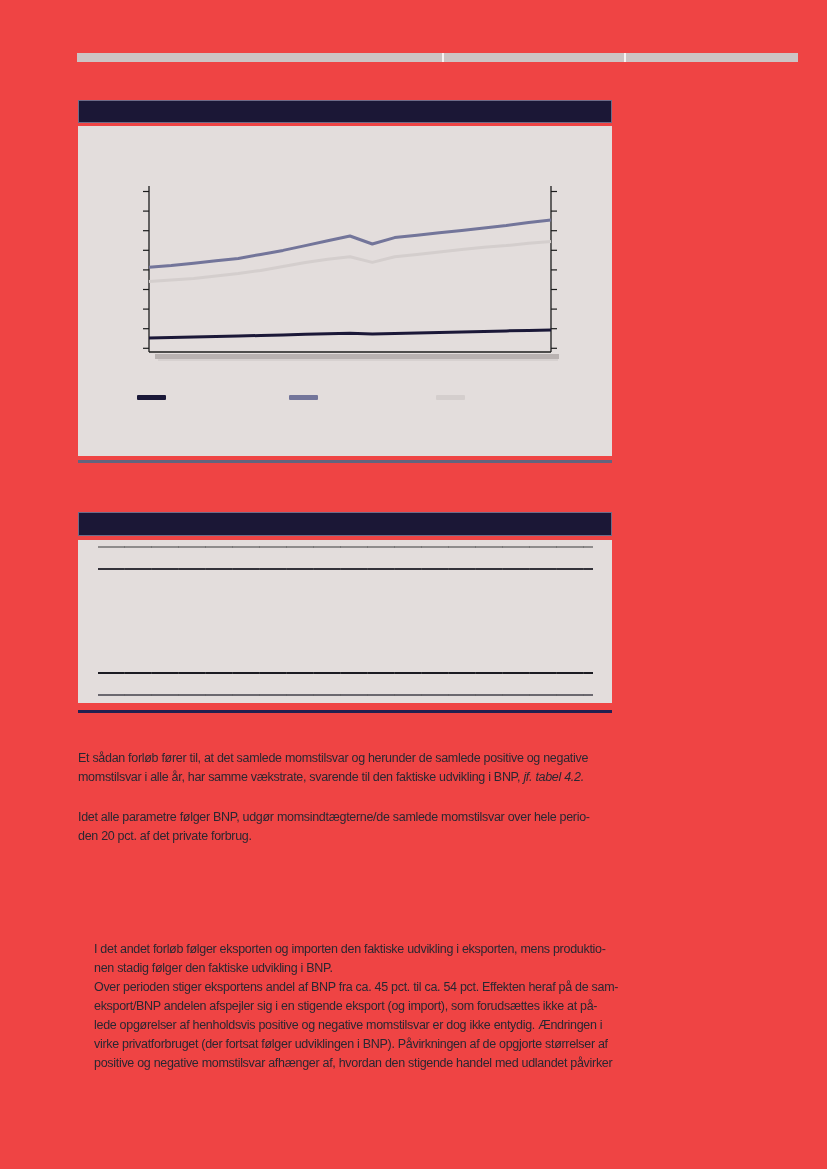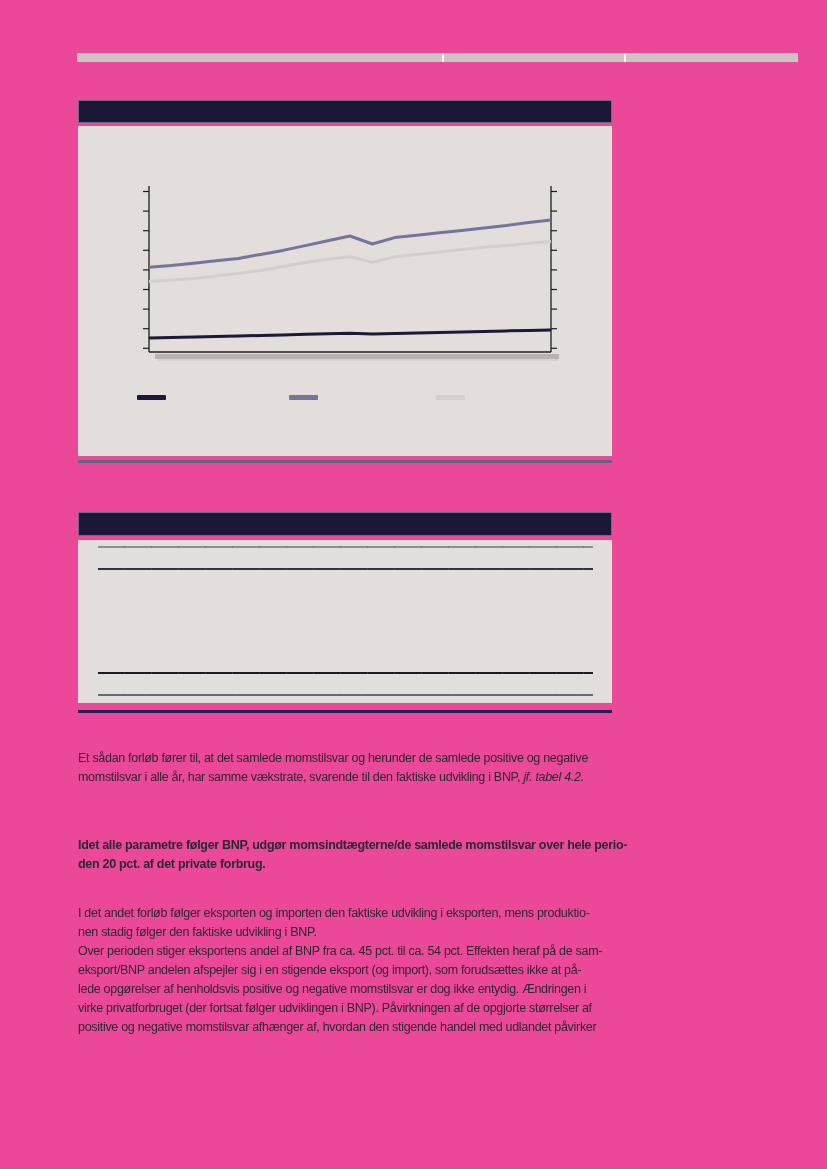--- a/index.html
+++ b/index.html
@@ -1,17 +1,17 @@
 <!DOCTYPE html>
 <html><head>
 <meta charset="utf-8">
 <style>
   html,body { margin:0; padding:0; }
   body { background:#ffffff; font-family:"Liberation Sans","DejaVu Sans",sans-serif; }
-  .page { position:relative; width:827px; height:1169px; background:#ec4899; overflow:hidden; }
+  .page { position:relative; width:827px; height:1169px; background:#ef4444; overflow:hidden; }
 
   
   .top-bar { position:absolute; left:77px; top:53px; width:721px; height:9px; background:#cdc4c4; }
   .top-bar .seg-divider { position:absolute; top:0; width:2px; height:9px; background:#f6f3f3; }
   .top-bar .d1 { left:365px; }
   .top-bar .d2 { left:547px; }
 
   
   .block-header { position:absolute; left:78px; width:534px; background:#1b1736; border:1px solid #6e6b88; box-sizing:border-box; }
   .fig-header { top:100px; height:23px; }
@@ -31,22 +31,22 @@
   .tr-hdrbot { top:28px;   height:2px; background-color:#34323a; }
   .tr-bodbot { top:132px;  height:2px; background-color:#1c1b22; }
   .tr-outer  { top:154px;  height:2px; background-color:#6b686f; }
   .tbl-page-rule { position:absolute; left:78px; top:710px; width:534px; height:3px; background:#232050; }
 
   
   .para { position:absolute; left:78px; width:534px; color:#2a2731; font-size:12.5px;
           line-height:19px; letter-spacing:-0.3px; }
   .para .tline { white-space:nowrap; }
   .p1 { top:749px; }
-  .p2 { top:836px;font-weight:bold; }
-  .p3 { top:904px; }
+  .p2 { top:808px; }
+  .p3 { top:940px;margin-left:16px; }
   .italic { font-style:italic;text-align:right; }
 </style>
 </head>
 <body>
 
 <div class="page">
 
   <div class="top-bar" style="background: rgb(205, 196, 196);">
     <div class="seg-divider d1" style="background: rgb(246, 243, 243);"></div>
     <div class="seg-divider d2" style="background: rgb(246, 243, 243);"></div>

